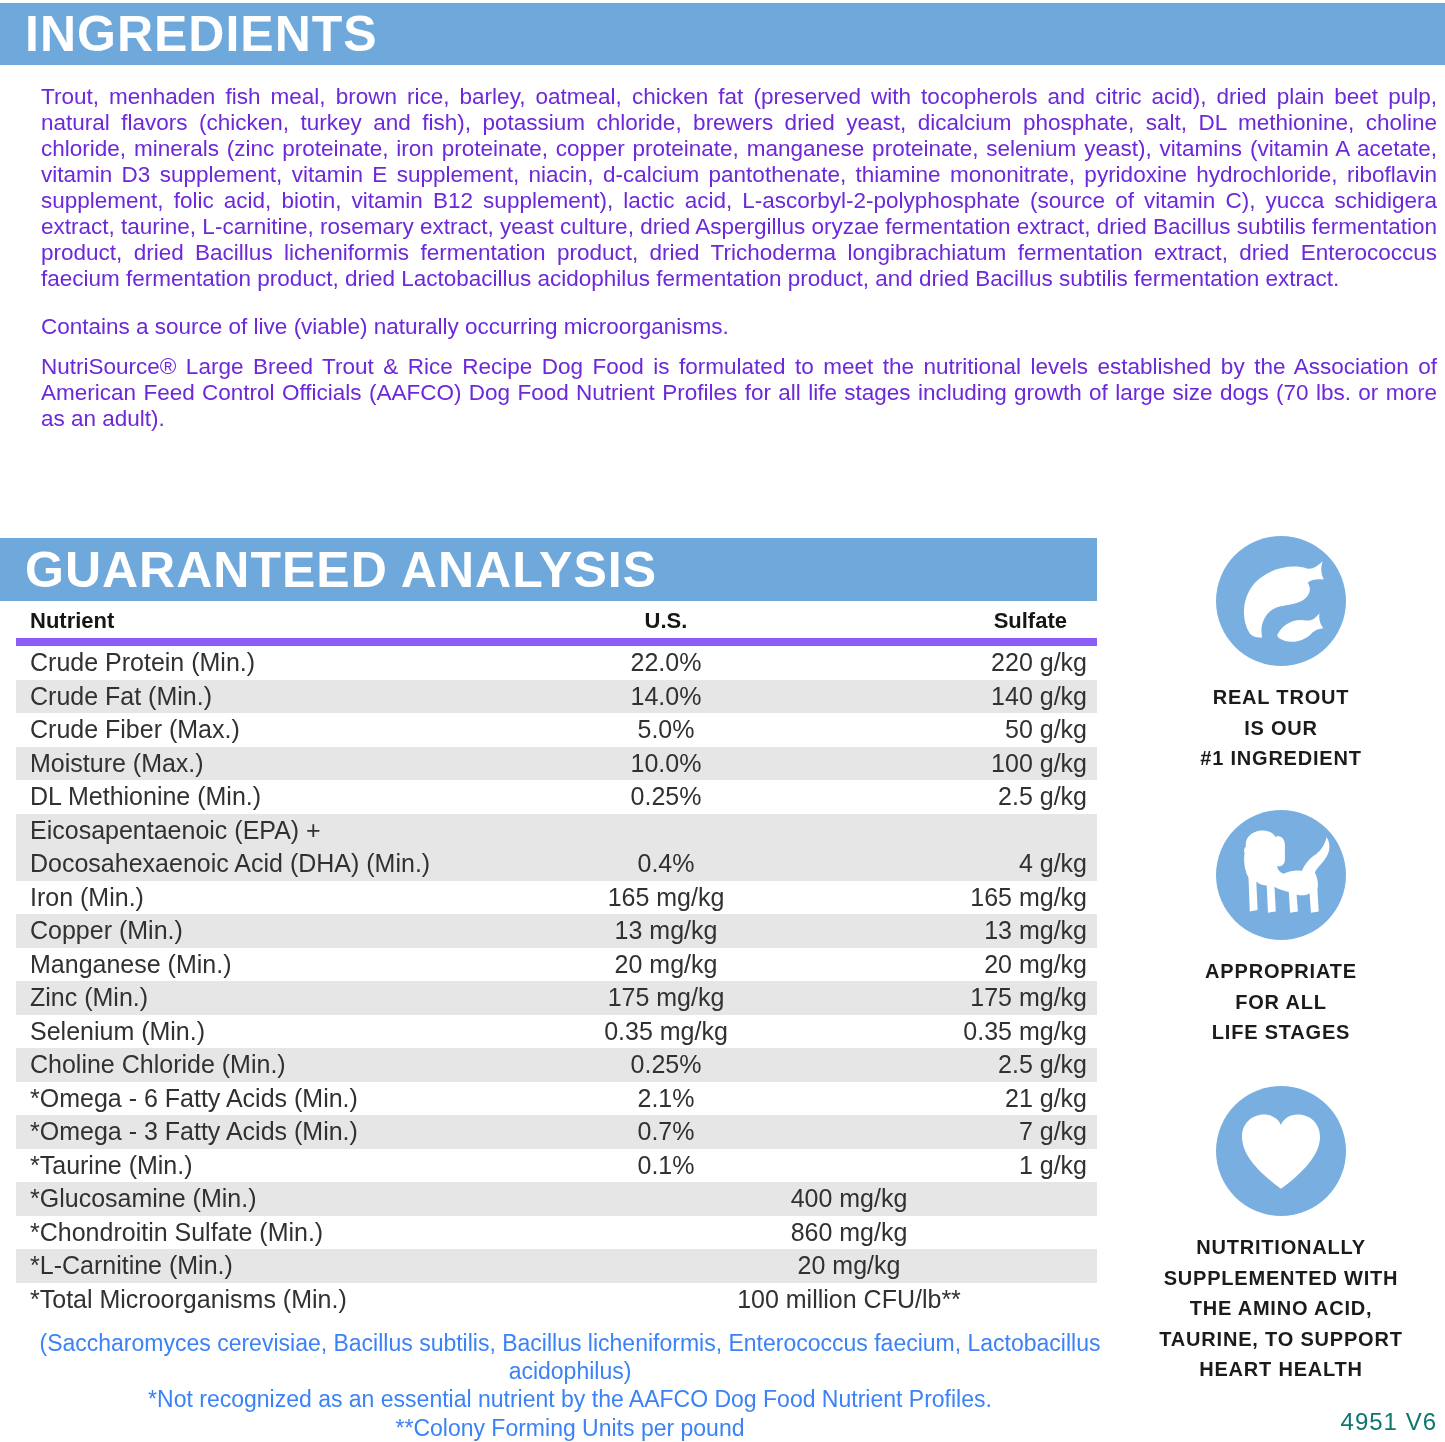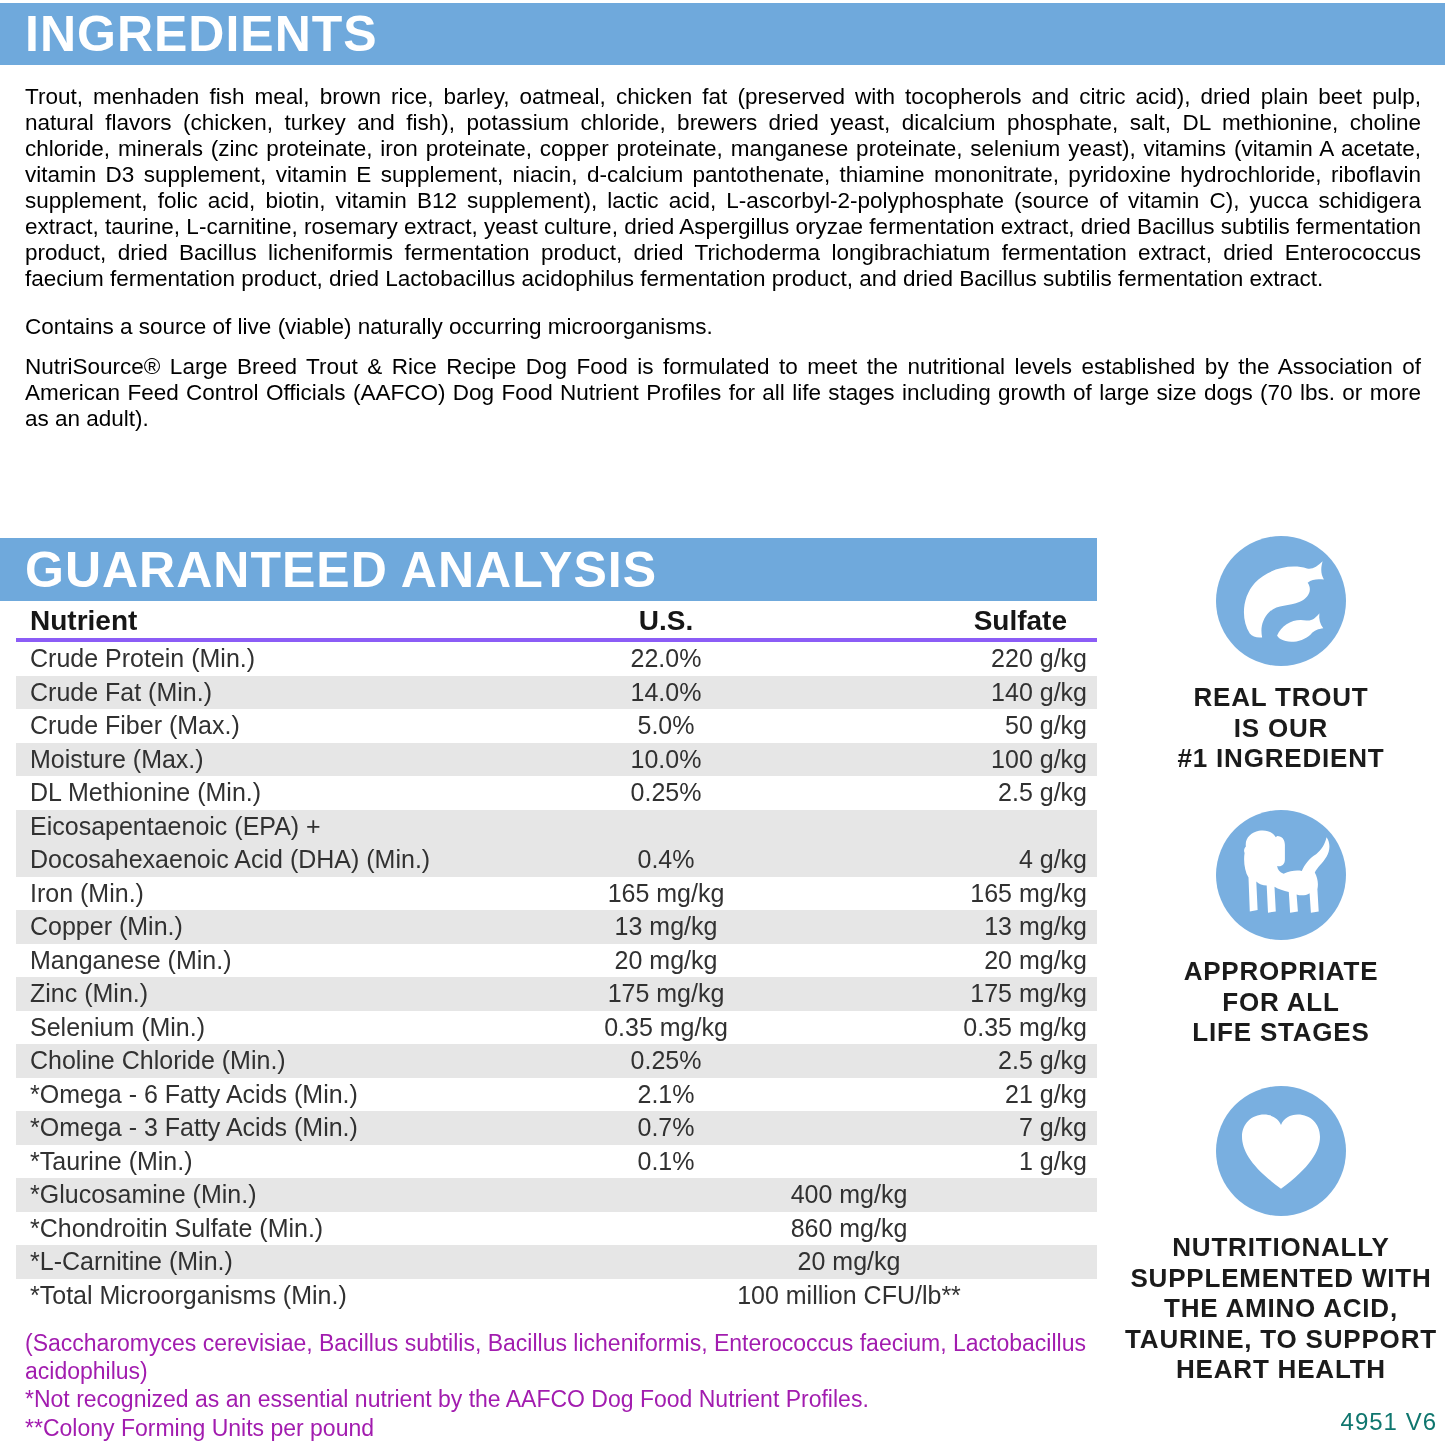--- a/index.html
+++ b/index.html
@@ -7,59 +7,59 @@
   #page{position:relative;width:1445px;height:1442px;background:#ffffff;overflow:hidden;}
 
   .section-bar{
     position:absolute;left:0;background:#6FA9DC;color:#ffffff;
     font-weight:800;font-size:50px;letter-spacing:1px;
     display:flex;align-items:center;padding-left:25px;box-sizing:border-box;
   }
   #ingredients-bar{top:3px;width:1445px;height:62px;}
   #analysis-bar{top:538px;width:1097px;height:63px;}
 
-  #intro{position:absolute;top:84px;left:25px;width:1396px;color:#000000;}
+  #intro{position:absolute;top:84px;left:41px;width:1396px;color:#6d28d9;}
   #intro p{margin:0;font-size:22.5px;line-height:26px;}
   #intro .justified{text-align:justify;}
   #intro .p-contains{margin-top:22px;}
   #intro .p-formulation{margin-top:14px;}
 
   #ga-table{
     position:absolute;top:604px;left:16px;width:1081px;
     border-collapse:collapse;table-layout:fixed;color:#313131;
   }
   #ga-table col.c-nutrient{width:530px;}
   #ga-table col.c-us{width:240px;}
   #ga-table col.c-metric{width:311px;}
   #ga-table th{
-    color:#161616;font-weight:bold;font-size:28px;line-height:34px;
-    border-bottom:4px solid #8b5cf6;padding:0;
+    color:#161616;font-weight:bold;font-size:22px;line-height:34px;
+    border-bottom:8px solid #8b5cf6;padding:0;
   }
   #ga-table th.h-nutrient{text-align:left;padding-left:14px;}
   #ga-table th.h-us{text-align:center;margin-top:8px;}
   #ga-table th.h-metric{text-align:right;padding-right:30px;}
   #ga-table td{font-size:25px;line-height:33.5px;padding:0;vertical-align:bottom;}
   #ga-table td.cell-nutrient{text-align:left;padding-left:14px;white-space:pre-line;}
   #ga-table td.cell-us{text-align:center;}
   #ga-table td.cell-metric{text-align:right;padding-right:10px;}
   #ga-table td.cell-combined{text-align:center;padding-left:55px;}
   #ga-table tbody tr:nth-child(even){background:#E6E6E6;}
 
-  #footnotes{position:absolute;top:1330px;left:25px;width:1090px;color:#a21caf;}
+  #footnotes{position:absolute;top:1330px;left:25px;width:1090px;color:#3b82f6;text-align:center;}
   #footnotes p{margin:0;font-size:23px;line-height:27.5px;}
   #footnotes p + p{margin-top:1px;}
 
   #badge-col{position:absolute;left:1124px;top:0;width:314px;}
   .badge{position:absolute;left:0;width:314px;text-align:center;}
   #badge-trout{top:536px;}
   #badge-puppy{top:810px;}
   #badge-heart{top:1086px;text-align:center;}
   .badge-icon{width:130px;height:130px;margin:0 auto;display:block;}
   .badge-caption{
-    margin-top:16px;color:#1b1b1b;font-weight:800;font-size:26px;
+    margin-top:16px;color:#1b1b1b;font-weight:800;font-size:20px;
     line-height:30.5px;letter-spacing:0.8px;white-space:pre-line;
   }
   #footer-code{
     position:absolute;right:8px;top:1408px;color:#0f766e;
     font-size:24px;letter-spacing:1px;
   }
 </style>
 </head>
 <body>
 

